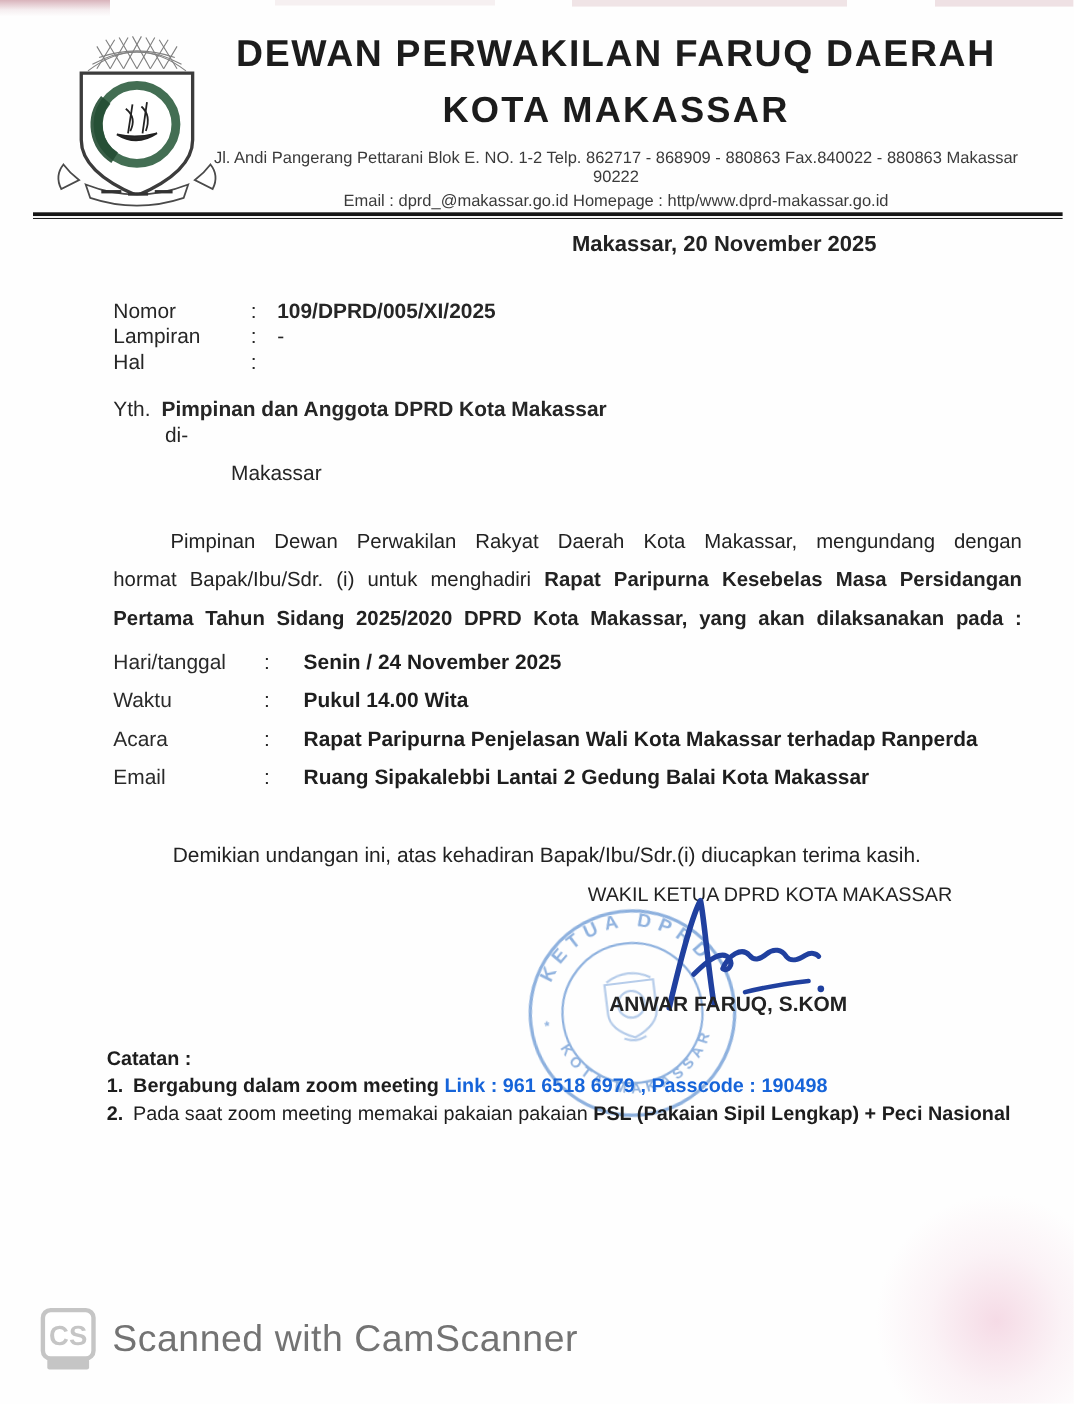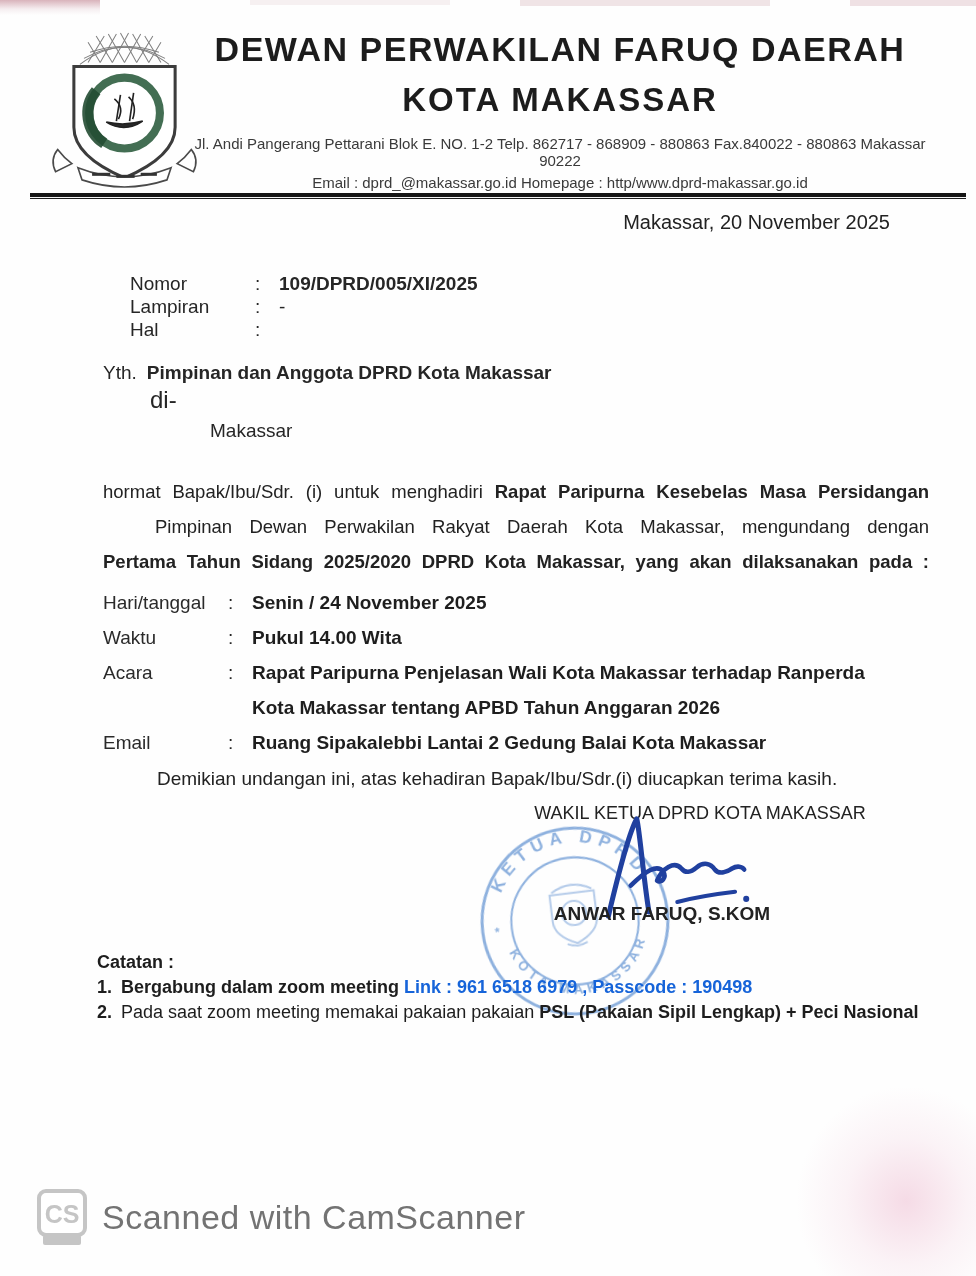--- a/index.html
+++ b/index.html
@@ -22,38 +22,38 @@
   
   .logo{left:42px;top:28px;width:165px;height:162px;}
   .header-text{left:175px;top:30px;width:770px;text-align:center;}
   .org1{font-size:34px;font-weight:bold;letter-spacing:1.5px;color:#1c1c1c;margin:0 0 12px 0;}
   .org2{font-size:33px;font-weight:bold;letter-spacing:2px;color:#1c1c1c;margin:0 0 16px 0;}
   .addr{font-size:15px;color:#3a3a3a;margin:0 0 5px 0;}
   .mail{font-size:15px;color:#3a3a3a;margin:0;}
   .rule{left:30px;top:193px;width:936px;height:7px;
     background:linear-gradient(#161616 0 52%, #f4f4f4 52% 68%, #1d1d1d 68% 84%, transparent 84%);}
   
-  .date-line{left:520px;top:211px;width:370px;text-align:right;font-size:20px;font-weight:normal;color:#222;}
+  .date-line{left:520px;top:211px;width:370px;font-size:20px;font-weight:bold;color:#222;}
   .meta{left:103px;top:272px;width:700px;font-size:19px;line-height:23px;}
-  .meta-row{display:flex;margin-left:27px;}
+  .meta-row{display:flex;}
   .meta-label{width:125px;}
   .meta-colon{width:24px;}
   .bold{font-weight:bold;}
   
   .rcpt-line1{left:103px;top:362px;font-size:19px;}
   .rcpt-line1 b{margin-left:10px;}
-  .rcpt-di{left:150px;top:386px;font-size:24px;}
+  .rcpt-di{left:150px;top:386px;font-size:19px;}
   .rcpt-city{left:210px;top:420px;font-size:19px;}
   
   .para{left:103px;top:474px;width:826px;font-size:18.5px;color:#222;}
   .para .pline{line-height:35px;height:35px;text-align:justify;text-align-last:justify;white-space:normal;}
   .para .indent{text-indent:52px;}
   
   .details{left:103px;top:585px;width:828px;font-size:19px;line-height:35px;}
-  .d-row{display:flex;}
+  .d-row{display:flex;gap:12px;}
   .d-label{width:125px;color:#2a2a2a;}
   .d-colon{width:24px;}
   .d-value{flex:1;font-weight:bold;color:#1e1e1e;}
   
   .closing{left:157px;top:768px;font-size:19px;color:#222;}
   .sig-title{left:510px;top:803px;width:380px;text-align:center;font-size:18px;font-weight:normal;color:#222;}
   .stamp{left:474px;top:820px;width:202px;height:202px;transform:rotate(-7deg);filter:blur(.3px);opacity:.85;}
   .signature{left:578px;top:810px;width:228px;height:118px;}
   .sig-name{left:502px;top:903px;width:320px;text-align:center;font-size:19px;font-weight:bold;color:#222;}
   
@@ -136,42 +136,41 @@
   </div>
 </div>
 
 <div class="abs rcpt-line1">
   <span>Yth.</span><b>Pimpinan dan Anggota DPRD Kota Makassar</b>
 </div>
 <div class="abs rcpt-di">di-</div>
 <div class="abs rcpt-city">Makassar</div>
 
 <div class="abs para">
+  <div class="pline indent">Pimpinan Dewan Perwakilan Rakyat Daerah Kota Makassar, mengundang dengan</div>
   <div class="pline"><span>hormat Bapak/Ibu/Sdr. (i) untuk menghadiri </span><b>Rapat Paripurna Kesebelas Masa Persidangan</b></div>
-  <div class="pline indent">Pimpinan Dewan Perwakilan Rakyat Daerah Kota Makassar, mengundang dengan</div>
   <div class="pline bold">Pertama Tahun Sidang 2025/2020 DPRD Kota Makassar, yang akan dilaksanakan pada :</div>
 </div>
 
 <div class="abs details">
   <div class="d-row">
     <span class="d-label">Hari/tanggal</span>
     <span class="d-colon">:</span>
     <span class="d-value">Senin / 24 November 2025</span>
   </div>
   <div class="d-row">
     <span class="d-label">Waktu</span>
     <span class="d-colon">:</span>
     <span class="d-value">Pukul 14.00 Wita</span>
   </div>
   <div class="d-row">
     <span class="d-label">Acara</span>
     <span class="d-colon">:</span>
     <span class="d-value">
       <div>Rapat  Paripurna  Penjelasan Wali Kota Makassar terhadap Ranperda</div>
-      <div>Kota Makassar tentang APBD Tahun Anggaran 2026</div>
     </span>
   </div>
   <div class="d-row">
     <span class="d-label">Email</span>
     <span class="d-colon">:</span>
     <span class="d-value">Ruang Sipakalebbi Lantai 2 Gedung Balai Kota Makassar</span>
   </div>
 </div>
 
 <div class="abs closing">Demikian undangan ini, atas kehadiran Bapak/Ibu/Sdr.(i) diucapkan terima kasih.</div>

